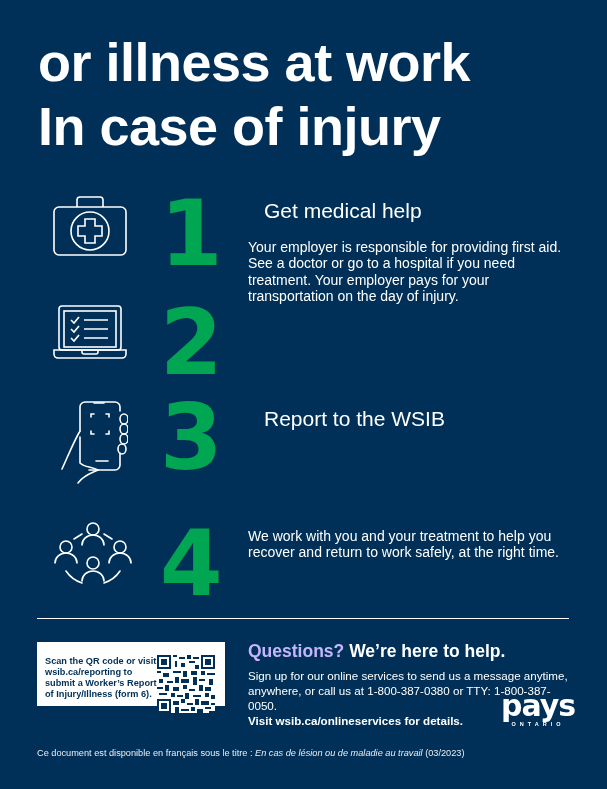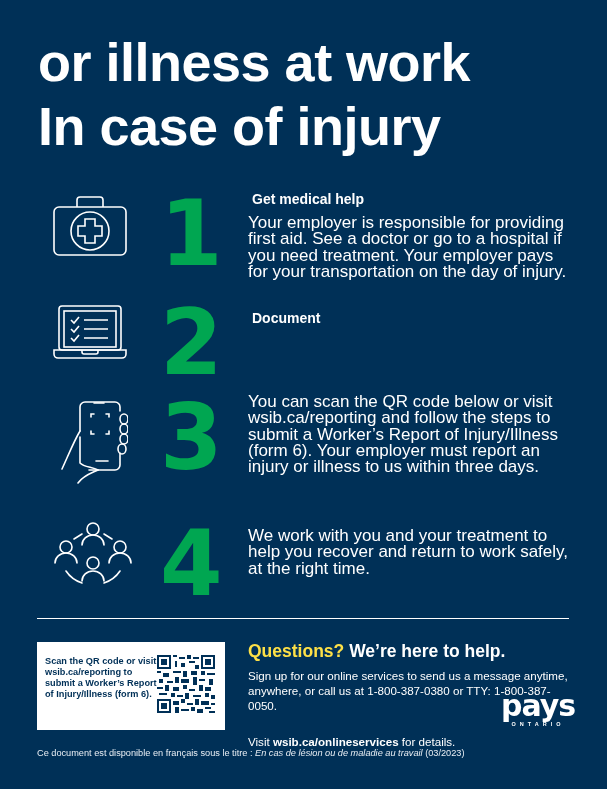--- a/index.html
+++ b/index.html
@@ -21,43 +21,43 @@
     .step { position: absolute; left: 0; width: 607px; }
     .step .icon { position: absolute; left: 52px; }
     .step .num {
       position: absolute; left: 160px;
       font-size: 90px; font-weight: 900; color: #00A651;
       font-family: "DejaVu Sans", sans-serif;
       line-height: 90px;
     }
     .step .text { position: absolute; left: 248px; width: 330px; }
     .step h2 {
-      margin: 4px; font-size: 14px; font-weight: bold; line-height: 24px;
+      margin: 16px; font-size: 21px; font-weight: normal; line-height: 24px;
     }
     .step p {
-      margin: 3px 8px 0 0; font-size: 17px; line-height: 16.3px;
+      margin: 3px 8px 0 0; font-size: 14px; line-height: 16.3px;
     }
     .divider {
       position: absolute; left: 37px; top: 618px; width: 532px; height: 1px;
       background: #ffffff;
     }
     .qr-box {
-      position: absolute; left: 37px; top: 642px; width: 188px; height: 88px;
+      position: absolute; left: 37px; top: 642px; width: 188px; height: 64px;
       background: #ffffff;
     }
     .qr-box .qr-text {
       position: absolute; left: 8px; top: 14px; width: 112px;
       color: #003057; font-size: 9.2px; font-weight: bold; line-height: 11px;
     }
     .qr-box .qr-code { position: absolute; left: 120px; top: 13px; }
     .questions { position: absolute; left: 248px; top: 640px; width: 330px; }
     .questions h3 { margin: 0; font-size: 17.5px; font-weight: bold; line-height: 22px; }
-    .questions .green { color: #fde047; }
+    .questions .green { color: #c4b5fd; }
     .questions p { margin: 6px 0 0 0; font-size: 11.6px; line-height: 15px; }
-    .questions p.visit { margin-top: 21px; }
+    .questions p.visit { margin-top: 0; font-weight: bold; }
     .logo { position: absolute; left: 501px; top: 692px; width: 70px; text-align: center; }
     .logo .wsib { font-size: 30px; font-weight: 900; line-height: 28px; letter-spacing: -1px; font-family: "DejaVu Sans", sans-serif; }
     .logo .ontario { font-size: 5.5px; font-weight: bold; letter-spacing: 4px; line-height: 8px; padding-left: 4px; }
     .footer {
       position: absolute; left: 37px; top: 748px;
       font-size: 9.2px; color: #e8eef4;
     }
     .footer i { font-style: italic; }
   </style>
 </head>
@@ -90,21 +90,20 @@
       <rect x="7" y="2" width="62" height="44" rx="3"></rect>
       <rect x="12" y="7" width="52" height="36"></rect>
       <path d="M2 46 h72 v4 a4 4 0 0 1 -4 4 h-64 a4 4 0 0 1 -4 -4 z"></path>
       <path d="M30 46 v2 a2 2 0 0 0 2 2 h12 a2 2 0 0 0 2 -2 v-2"></path>
       <path d="M19 16 l3 3 l5 -6 M19 25 l3 3 l5 -6 M19 34 l3 3 l5 -6"></path>
       <path d="M32 16 h24 M32 25 h24 M32 34 h24"></path>
     </svg>
   </span>
   <span class="num" style="top:-4px;">2</span>
   <div class="text">
-    <h2>Document</h2>
   </div>
 </div>
 
 <div class="step" style="top:391px;">
   <span class="icon" style="top:10px; left:58px;">
     <svg width="70" height="84" viewBox="0 0 70 84" fill="none" stroke="#fff" stroke-width="1.6" stroke-linecap="round">
       <path d="M22 30 V6 a5 5 0 0 1 5 -5 h30 a5 5 0 0 1 5 5 V10"></path>
       <path d="M36 2 h10"></path>
       <path d="M62 52 V64 a5 5 0 0 1 -5 5 h-26"></path>
       <path d="M33 16 v-3 h3 M48 13 h3 v3 M33 30 v3 h3 M48 33 h3 v-3"></path>
@@ -113,21 +112,21 @@
       <path d="M22 36 v26 C26 66, 34 66, 40 69"></path>
       <path d="M40 69 C34 72, 26 74, 20 82"></path>
       <ellipse cx="66" cy="18" rx="4" ry="5"></ellipse>
       <ellipse cx="66" cy="28" rx="4" ry="5"></ellipse>
       <ellipse cx="66" cy="38" rx="4" ry="5"></ellipse>
       <ellipse cx="64" cy="48" rx="4" ry="5"></ellipse>
     </svg>
   </span>
   <span class="num" style="top:2px;">3</span>
   <div class="text">
-    <p>You can scan the QR code below or visit wsib.ca/reporting and follow the steps to submit a Worker’s Report of Injury/Illness (form 6). Your employer must report an injury or illness to us within three days.</p>
+    <h2>Report to the WSIB</h2>
   </div>
 </div>
 
 <div class="step" style="top:525px;">
   <span class="icon" style="top:-4px;">
     <svg width="82" height="66" viewBox="0 0 82 66" fill="none" stroke="#fff" stroke-width="1.6" stroke-linecap="round">
       <circle cx="41" cy="8" r="6"></circle>
       <path d="M30 24 a11 10 0 0 1 22 0"></path>
       <circle cx="14" cy="26" r="6"></circle>
       <path d="M3 42 a11 10 0 0 1 22 0"></path>

